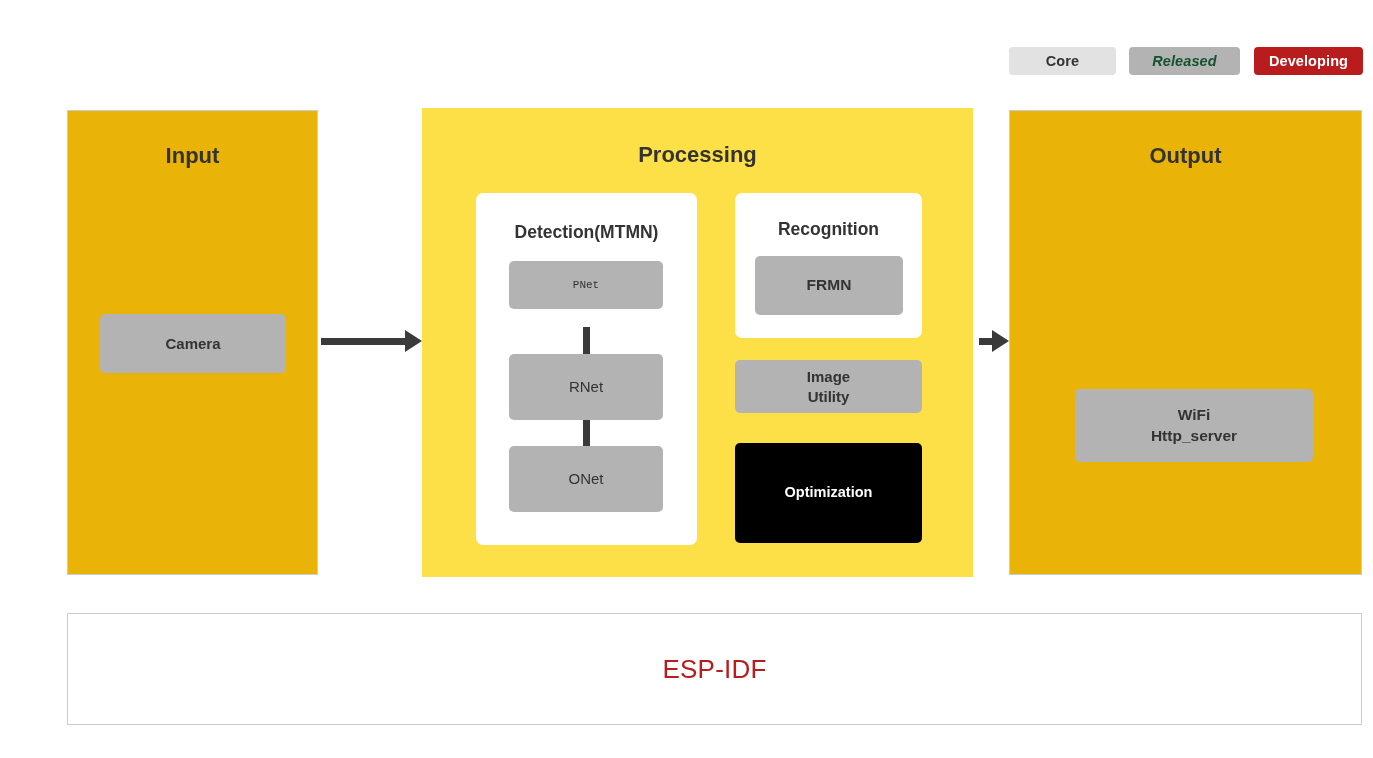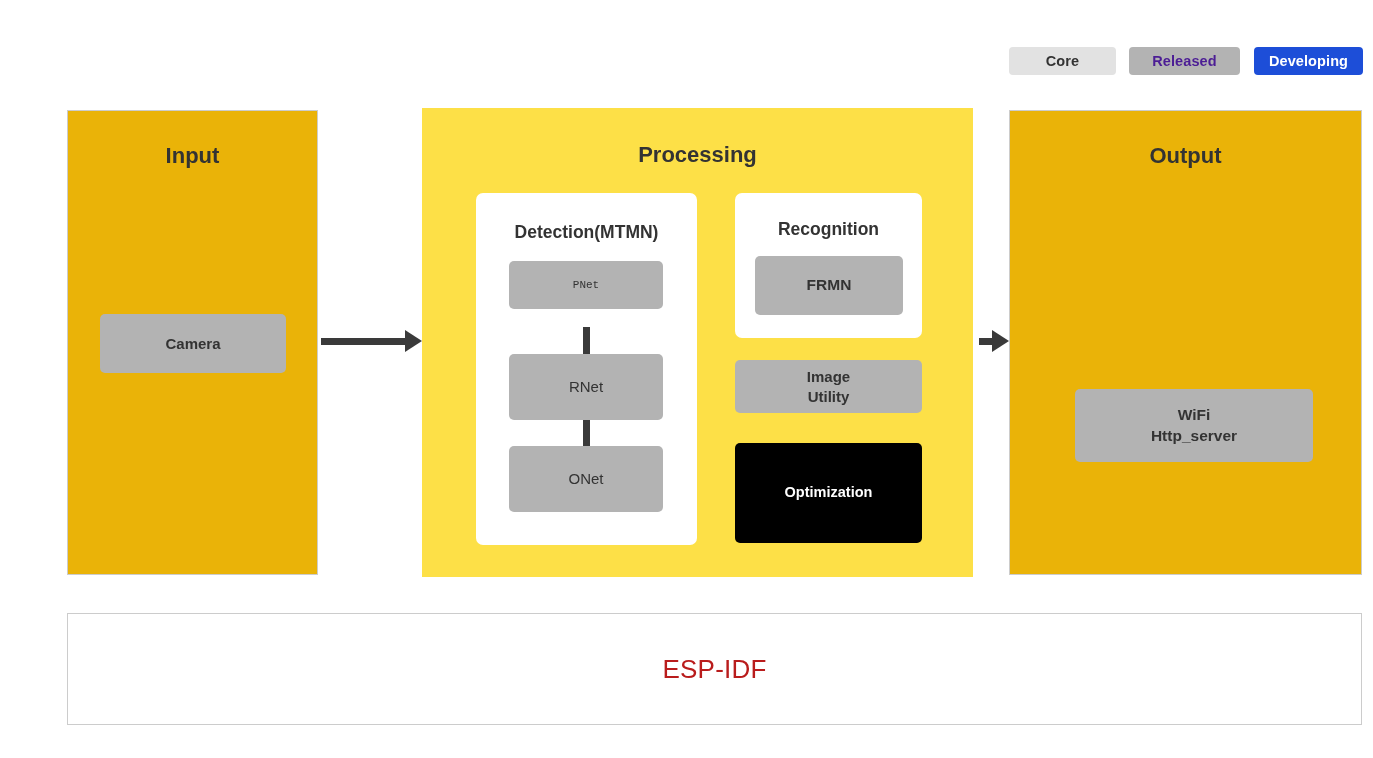--- a/index.html
+++ b/index.html
@@ -11,22 +11,22 @@
   .stage{position:absolute;left:0;top:0;width:1373px;height:758px;margin-left:20px;}
 
   
   .legend{position:absolute;display:flex;align-items:center;}
   .legend-chip{
     height:28px;display:flex;align-items:center;justify-content:center;
     border-radius:4px;font-size:14.5px;font-weight:bold;letter-spacing:.1px;
     box-sizing:border-box;
   }
   .chip-core{background:#e2e2e2;color:#333333;}
-  .chip-released{background:#b3b3b3;color:#4c1d95;}
-  .chip-developing{background:#1d4ed8;color:#ffffff;}
+  .chip-released{background:#b3b3b3;color:#14532d;font-style:italic;}
+  .chip-developing{background:#b91c1c;color:#ffffff;}
 
   
   .panel{
     position:absolute;box-sizing:border-box;background:#eab308;
     border:1px solid #cccccc;
   }
   .panel-proc{
     position:absolute;box-sizing:border-box;
     background:#fde047;border:none;
   }

